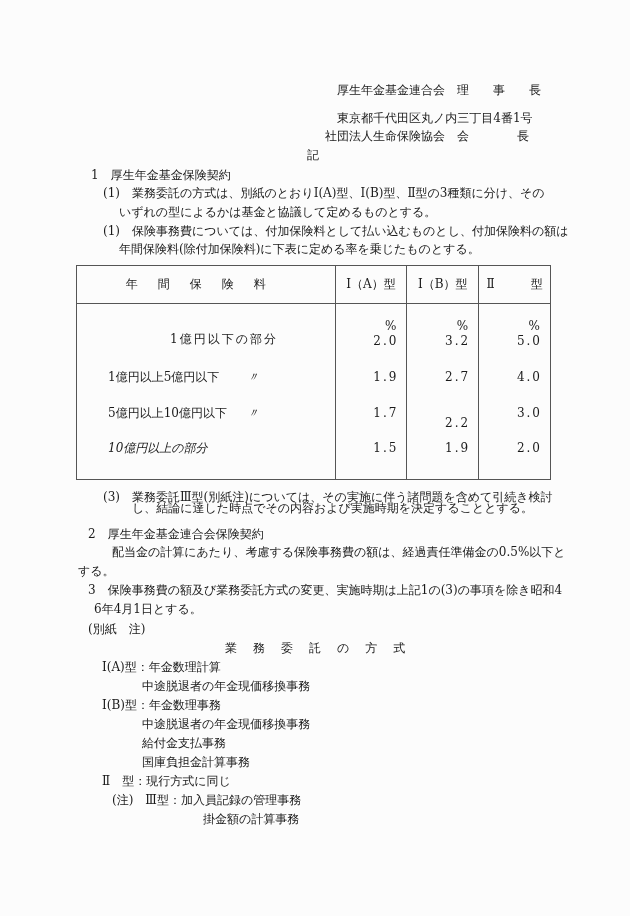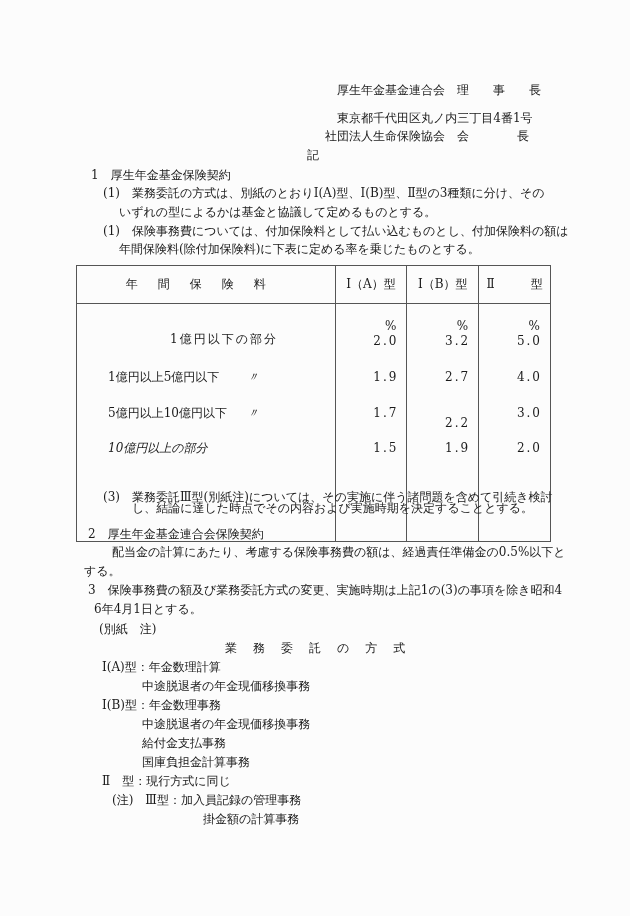--- a/index.html
+++ b/index.html
@@ -3,21 +3,21 @@
   <meta charset="utf-8">
   <style>
     html, body { margin: 0; padding: 0; }
     body {
       width: 630px; height: 916px; background: #fcfcfc; color: #1a1a1a;
       font-family: "DejaVu Serif", "Liberation Serif", serif;
       font-size: 12px; position: relative; overflow: hidden;
     }
     .abs { position: absolute; white-space: nowrap; line-height: 16px; }
     table.rates {
-      position: absolute; left: 76px; top: 265px; width: 475px; height: 277px;
+      position: absolute; left: 76px; top: 265px; width: 475px; height: 215px;
       border-collapse: collapse; font-size: 12px;
     }
     table.rates td, table.rates th {
       border: 1px solid #555; padding: 0; font-weight: normal;
     }
     table.rates th { height: 37px; }
     th.h-band { width: 259px; text-align: center; letter-spacing: 20px; }
     th.h-col { width: 71px; text-align: center; }
     td.body-col { vertical-align: top; position: relative; }
     .cell-line { position: absolute; line-height: 16px; white-space: nowrap; }
@@ -79,26 +79,26 @@
       </td>
     </tr>
   </tbody>
     </table>
 
   <div class="abs" style="left:103px; top:489px;">(3)　業務委託Ⅲ型(別紙注)については、その実施に伴う諸問題を含めて引続き検討</div>
   <div class="abs" style="left:132px; top:500px;">し、結論に達した時点でその内容および実施時期を決定することとする。</div>
 
   <div class="abs" style="left:88px; top:526px;">2　厚生年金基金連合会保険契約</div>
   <div class="abs" style="left:112px; top:544px;">配当金の計算にあたり、考慮する保険事務費の額は、経過責任準備金の0.5%以下と</div>
-  <div class="abs" style="left:84px; top:563px;text-align:right;">する。</div>
+  <div class="abs" style="left:78px; top:563px;text-align:right;">する。</div>
 
   <div class="abs" style="left:88px; top:582px;">3　保険事務費の額及び業務委託方式の変更、実施時期は上記1の(3)の事項を除き昭和4</div>
   <div class="abs" style="left:94px; top:601px;">6年4月1日とする。</div>
 
-  <div class="abs" style="left:88px; top:621px;margin-left:11px;">(別紙　注)</div>
+  <div class="abs" style="left:88px; top:621px;">(別紙　注)</div>
   <div class="abs" style="left:225px; top:640px; letter-spacing:2px;">業　務　委　託　の　方　式</div>
 
   <div class="abs" style="left:102px; top:659px;">Ⅰ(A)型：年金数理計算</div>
   <div class="abs" style="left:142px; top:678px;">中途脱退者の年金現価移換事務</div>
 
   <div class="abs" style="left:102px; top:697px;">Ⅰ(B)型：年金数理事務</div>
   <div class="abs" style="left:142px; top:716px;">中途脱退者の年金現価移換事務</div>
   <div class="abs" style="left:142px; top:735px;">給付金支払事務</div>
   <div class="abs" style="left:142px; top:754px;">国庫負担金計算事務</div>
 

